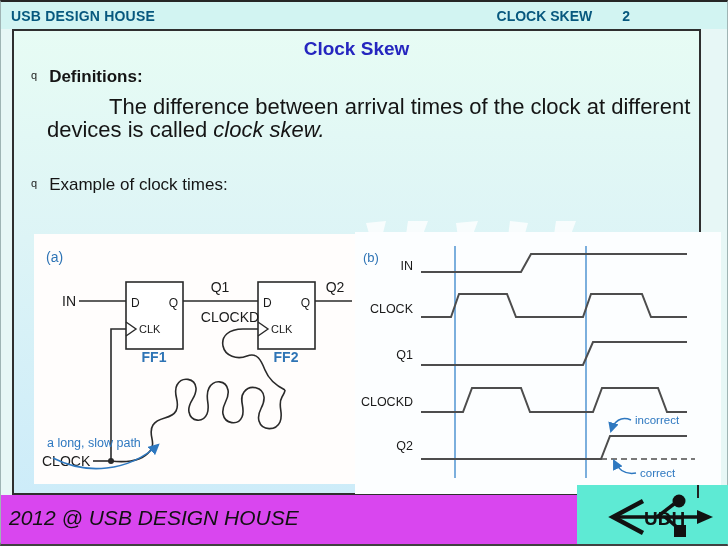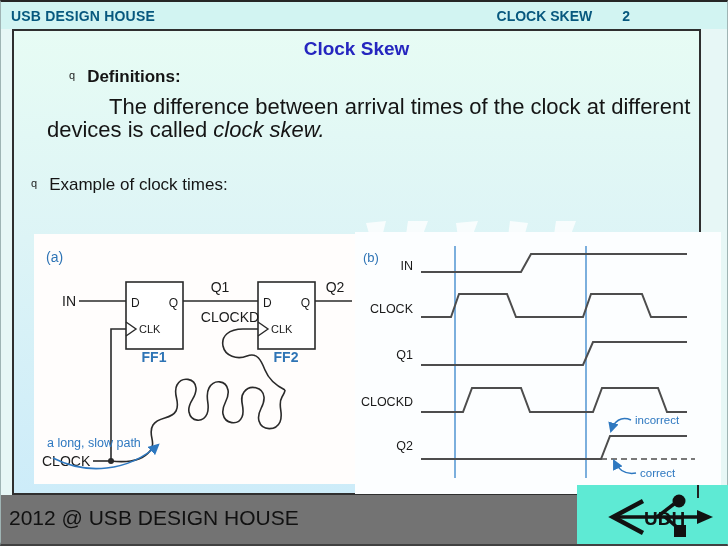--- a/index.html
+++ b/index.html
@@ -34,21 +34,21 @@
   .content-box {
     position: absolute; left: 11px; top: 27px; width: 689px; height: 466px;
     border: 2px solid #2f2f2f;
     background: linear-gradient(180deg, #e7fcf4 0%, #ddf4f6 45%, #cdecf9 100%);
   }
   .slide-title {
     position: absolute; left: 0; top: 7px; width: 100%;
     text-align: center; font-size: 19px; font-weight: bold; color: #2526bf;
   }
   .bullet-line { position: absolute; left: 17px; font-size: 17px; color: #151515; white-space: nowrap; }
-  .bullet-line.b1 { top: 36px; font-weight: bold; margin-left: 38px; }
+  .bullet-line.b1 { top: 36px; font-weight: bold; }
   .bullet-line.b2 { top: 144px; font-weight: normal; }
   .qmark {
     font-size: 11px; font-weight: normal; display: inline-block;
     transform: translateY(-3px); margin-right: 12px; color: #222;
   }
   .definition-para {
     position: absolute; left: 33px; top: 64px; width: 648px;
     font-size: 22px; line-height: 23px; color: #151515;
     text-indent: 62px;
   }
@@ -58,21 +58,21 @@
   }
   .fig-b {
     position: absolute; left: 341px; top: 201px; width: 366px; height: 262px;
     background: #fcfeff; z-index: 2;
   }
   .watermark {
     position: absolute; left: 346px; top: 190px; width: 250px; height: 18px; z-index: 1;
   }
   .footer {
     position: absolute; left: 0; top: 493px; width: 728px; height: 49px;
-    background: #737373; z-index: 3;
+    background: #d946ef; z-index: 3; font-style: italic;
   }
   .footer-text { font-size: 21px; color: #111; padding: 11px 0 0 8px; }
   .logo-panel {
     position: absolute; left: 576px; top: 483px; width: 152px; height: 59px;
     background: #5eead4; z-index: 5;
   }
   .border-tick {
     position: absolute; left: 696px; top: 483px; width: 2px; height: 13px;
     background: #222; z-index: 6;
   }

